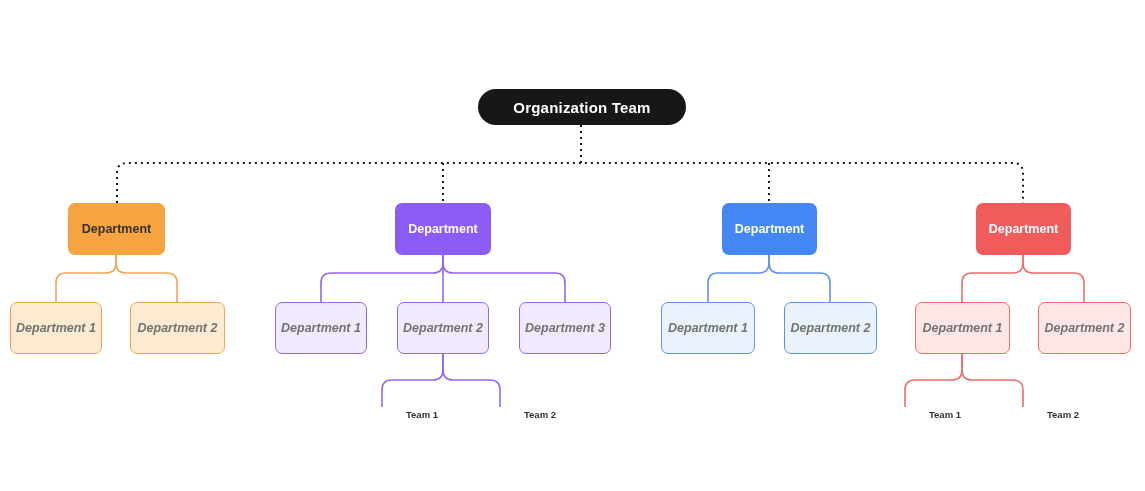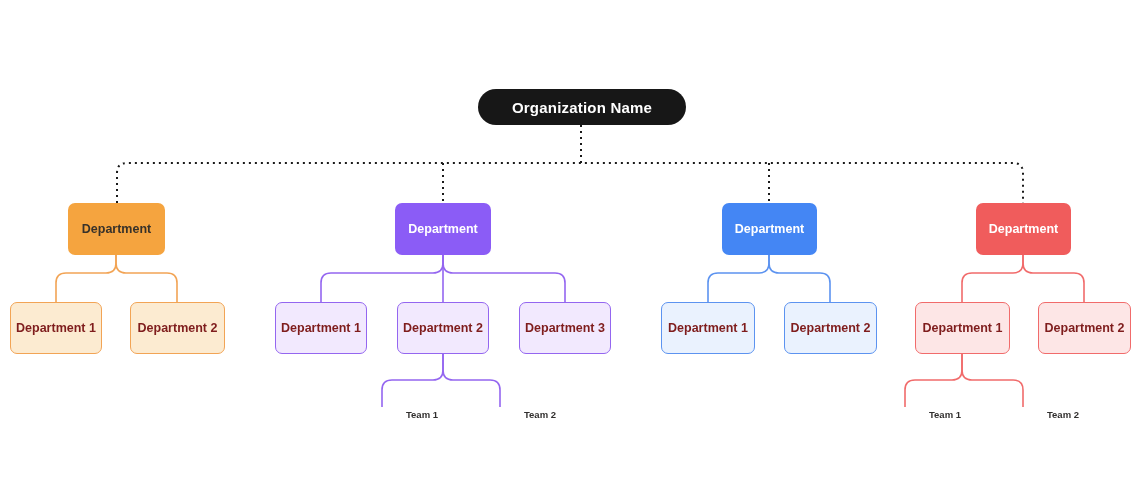--- a/index.html
+++ b/index.html
@@ -12,21 +12,21 @@
     position:absolute;left:478px;top:89px;width:208px;height:36px;border-radius:18px;
     display:flex;align-items:center;justify-content:center;
     color:#ffffff;font-size:15px;font-weight:700;letter-spacing:.2px;
   }
   .node{
     position:absolute;top:203px;height:52px;border-radius:7px;box-sizing:border-box;
     display:flex;align-items:center;justify-content:center;
     font-size:12.5px;font-weight:600;
   }
   .parent-node{color:#ffffff;}
-  .child-node{top:302px;border:1.5px solid;color:#7f1d1d;}
+  .child-node{top:302px;border:1.5px solid;color:#737373;font-style:italic;}
   .team-label{
     position:absolute;top:409px;transform:translateX(-50%);
     font-size:9.5px;font-weight:600;color:#312f2e;white-space:nowrap;margin-left:40px;
   }
 </style>
 </head>
 <body>
 
 <div class="canvas">
 
@@ -59,21 +59,21 @@
 
     <g stroke-width="1.6" fill="none" stroke="#f16b6b">
       <path d="M1023,247 V263 Q1023,273 1013,273 H972 Q962,273 962,283 V302"></path>
       <path d="M1023,247 V263 Q1023,273 1033,273 H1074 Q1084,273 1084,283 V302"></path>
       <path d="M962,346 V370 Q962,380 952,380 H915 Q905,380 905,390 V407"></path>
       <path d="M962,346 V370 Q962,380 972,380 H1013 Q1023,380 1023,390 V407"></path>
     </g>
   </svg>
 
   <div class="root-node" style="background-color: rgb(23, 23, 23); color: rgb(255, 255, 255);">
-    <span>Organization Name</span>
+    <span>Organization Team</span>
   </div>
 
   <div class="node parent-node" style="left: 68px; width: 97px; background-color: rgb(245, 164, 63); color: rgb(56, 50, 42);">
     <span>Department</span>
   </div>
   <div class="node child-node" style="left: 10px; width: 92px; background-color: rgb(252, 235, 209); border-color: rgb(242, 164, 85);">
     <span>Department 1</span>
   </div>
   <div class="node child-node" style="left: 130px; width: 95px; background-color: rgb(252, 235, 209); border-color: rgb(242, 164, 85);">
     <span>Department 2</span>

